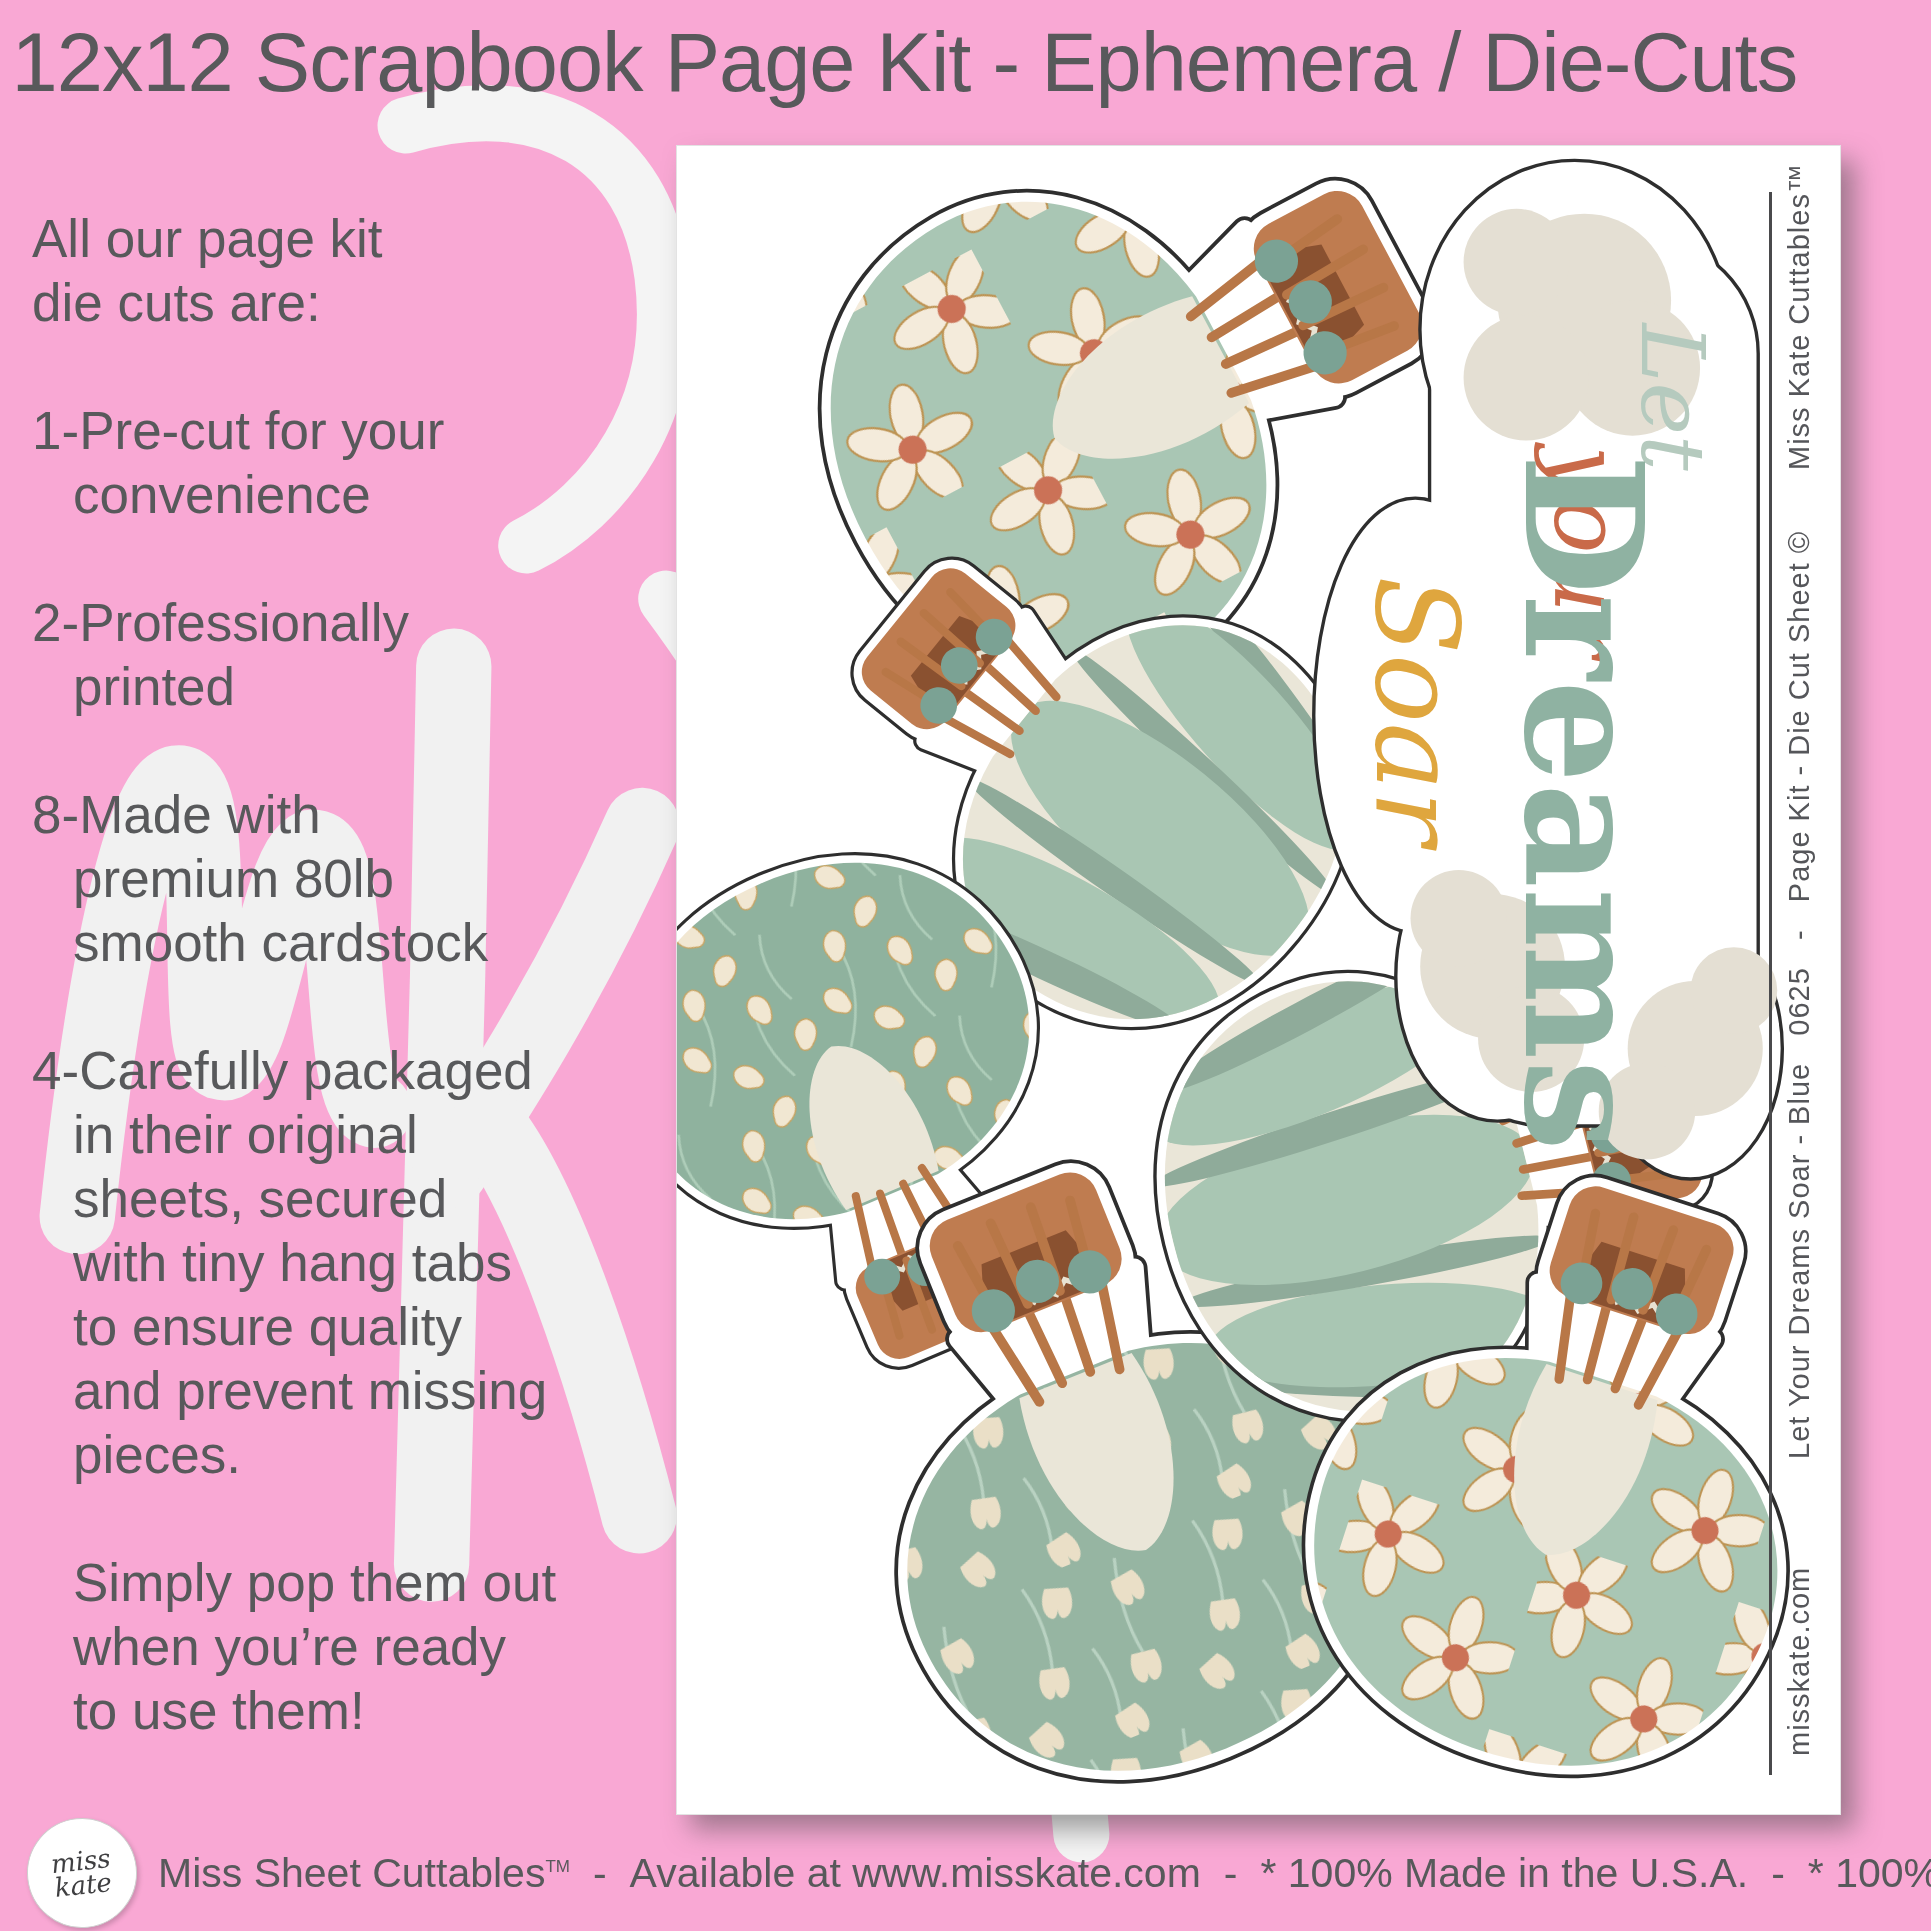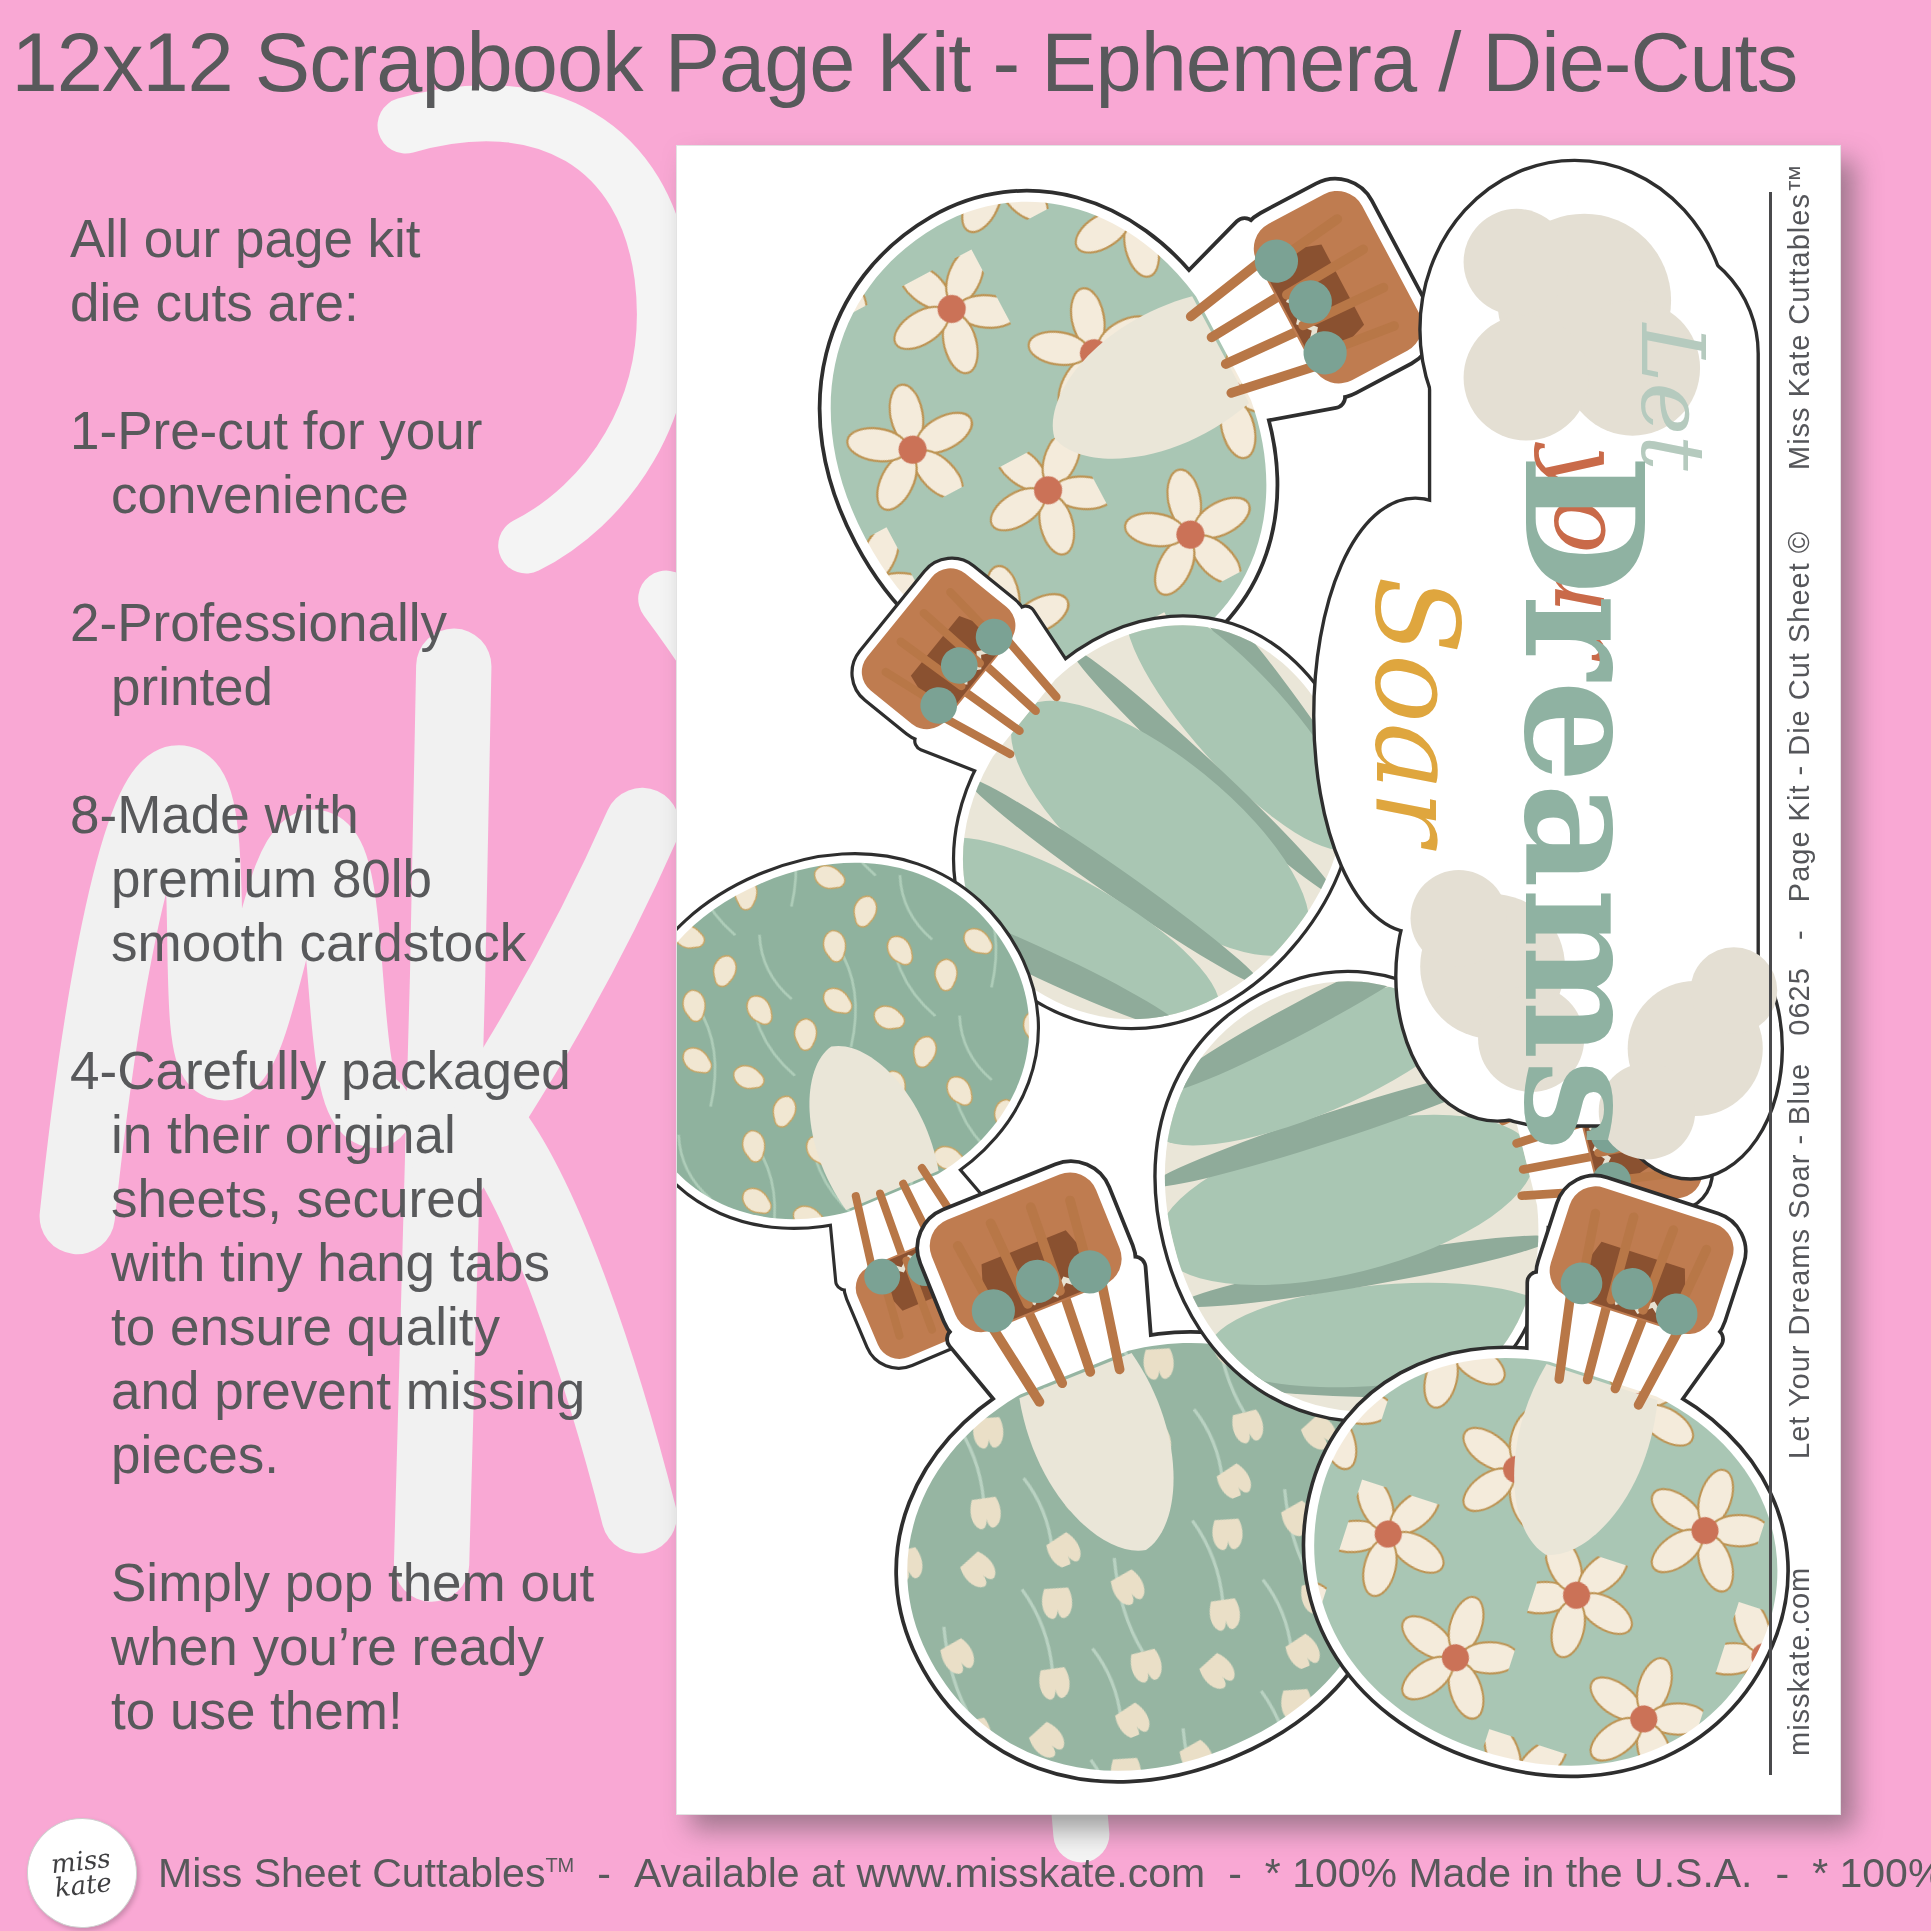--- a/index.html
+++ b/index.html
@@ -12,21 +12,21 @@
 
   
   .page-title {
     position:absolute; left:11.6px; top:15.4px; width:1912px; z-index:2;
     font-size:83px; letter-spacing:-1px; color:#58595b; white-space:nowrap;
   }
 
   
   .left-panel {
     position:absolute; left:32px; top:207px; width:637px; z-index:2;
-    color:#58595b; font-size:53px; line-height:64px;margin-left:38px;
+    color:#58595b; font-size:53px; line-height:64px;
   }
   .left-panel p { margin:0 0 64px 0; white-space:pre-line; }
   .left-panel p.feature { padding-left:41px; text-indent:-41px; }
   .left-panel p.closing { padding-left:41px; }
 
   
   .sheet {
     position:absolute; left:676px; top:145px; width:1163px; height:1668px; z-index:3;
     background:#ffffff; border:1px solid #e3e3e3;
     box-shadow:13.5px 15.4px 25px rgba(70,70,70,.5);
@@ -55,21 +55,21 @@
   }
   .logo {
     width:108px; height:108px; border-radius:50%; background:#fff;
     border:1px solid #cfcfcf; box-shadow:1.9px 2.9px 5.8px rgba(0,0,0,.18);
     margin-left:27px; margin-right:21px; flex:0 0 auto;
     display:flex; flex-direction:column; align-items:center; justify-content:center;
     font-family:"DejaVu Serif", serif; font-style:italic; color:#3f3f41;
     font-size:26px; line-height:24px; transform:rotate(-6deg);
   }
   .footer .sep { margin:0 23px; }
-  .footer sup { font-size:20px; vertical-align:super; }
+  .footer sup { font-size:17px; vertical-align:super; }
 
   
   .t-let   { font-family:"DejaVu Serif", serif; font-style:italic; font-size:92px; fill:#b5cabe; }
   .t-your  { font-family:"DejaVu Serif", serif; font-style:italic; font-size:96px; fill:#c96a49; }
   .t-dreams{ font-family:"DejaVu Serif", serif; font-weight:bold; font-size:168px; fill:#8fb2a2; }
   .t-soar  { font-family:"DejaVu Serif", serif; font-style:italic; font-size:118px; fill:#dfa63e; }
 </style>
 </head>
 <body>
 

